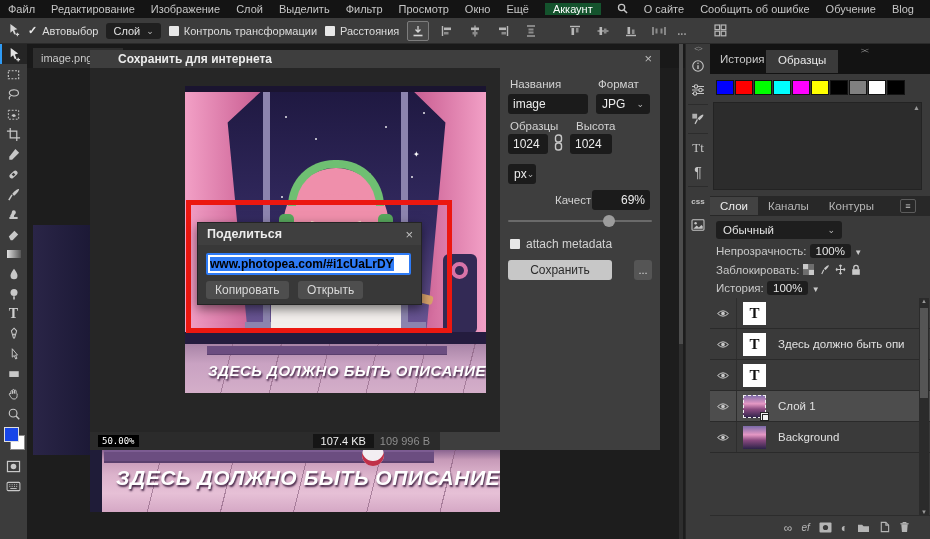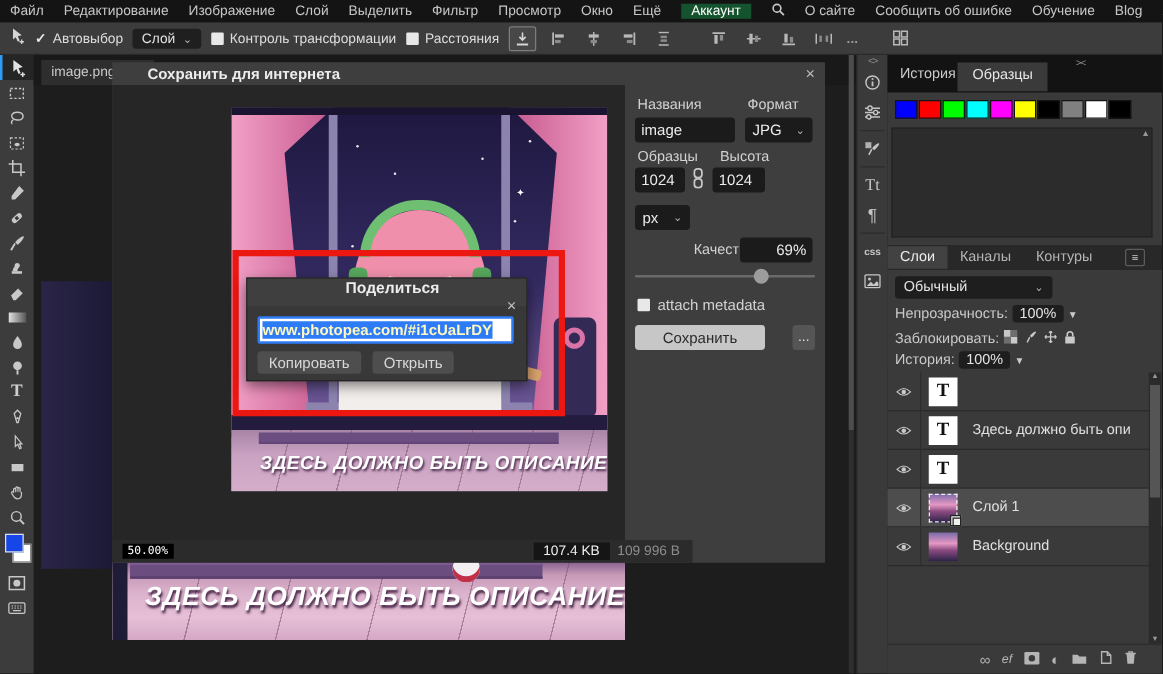--- a/index.html
+++ b/index.html
@@ -69,21 +69,21 @@
   .tin{position:absolute;background:#1b1b1b;border:none;border-radius:3px;color:#ececec;font-size:12px;
        font-family:"Liberation Sans",sans-serif;padding:0 5px;height:20px;box-sizing:border-box;}
   .sel-box{position:absolute;background:#1b1b1b;border-radius:3px;height:20px;display:flex;align-items:center;
        justify-content:space-between;padding:0 6px;color:#ececec;font-size:12px;box-sizing:border-box;}
   .slider{position:absolute;height:2px;background:#6a6a6a;border-radius:1px;}
   .slider .knob{position:absolute;top:-5px;width:12px;height:12px;border-radius:50%;background:#9c9c9c;}
   .save-btn{position:absolute;background:#c7c7c7;color:#2b2b2b;border-radius:3px;height:20px;display:flex;
        align-items:center;justify-content:center;font-size:12px;}
   .more-btn{position:absolute;background:#555;color:#ddd;border-radius:3px;height:20px;width:18px;display:flex;
        align-items:center;justify-content:center;font-size:11px;}
-  .statusrow{position:absolute;left:0;top:382px;width:464px;height:18px;background:#2b2b2b;display:flex;align-items:center;}
+  .statusrow{position:absolute;left:0;top:382px;width:350px;height:18px;background:#2b2b2b;display:flex;align-items:center;}
   .zoomchip{background:#000;color:#fff;font-family:"DejaVu Sans Mono",monospace;font-size:9px;padding:1px 4px;margin-left:8px;}
   .sizebox{margin-left:auto;background:#151515;color:#f0f0f0;font-size:11px;padding:1px 8px;}
   .bytes{color:#8d8d8d;font-size:11px;padding:0 10px 0 6px;}
 
   
   .art{position:absolute;left:95px;top:18px;width:301px;height:307px;overflow:hidden;background:linear-gradient(180deg,#1e1840 0%,#332a60 45%,#6a5694 78%,#9b7fb0 100%);}
   .art .star{position:absolute;width:2px;height:2px;border-radius:50%;background:#fff;opacity:.9;}
   .art .sparkle{position:absolute;color:#fff;font-size:8px;}
   .mullion{position:absolute;top:6px;width:7px;height:240px;background:#8c84ae;}
   .sill{position:absolute;left:60px;top:236px;width:181px;height:7px;background:#8c84ae;}
@@ -116,26 +116,26 @@
   .speaker .ring{position:absolute;left:8px;top:8px;width:17px;height:17px;border-radius:50%;border:4px solid #d874a8;box-sizing:border-box;}
   .pfloor{position:absolute;left:0;top:258px;width:301px;height:49px;
       background:repeating-linear-gradient(104deg,rgba(255,255,255,0) 0 46px,rgba(122,80,112,.5) 46px 47px),
       linear-gradient(180deg,#a884a6 0,#c9a2c2 40%,#d4aec9 100%);}
   .pfloor .rug{position:absolute;left:22px;top:2px;width:240px;height:9px;background:#6b4d80;box-shadow:inset 0 -1px 0 #5a3f6d;}
 
   
   .redrect{left:186px;top:200px;width:266px;height:133px;border:5px solid #ec1710;box-sizing:border-box;z-index:40;}
   .share{left:197px;top:222px;width:223px;height:81px;background:#383838;border:1px solid #242424;
       box-shadow:0 4px 10px rgba(0,0,0,.5);z-index:50;}
-  .share-h{height:22px;display:flex;align-items:center;background:#3f3f3f;flex-direction:column;}
+  .share-h{height:22px;display:flex;align-items:center;background:#3f3f3f;}
   .share-title{font-weight:bold;font-size:12.5px;color:#ececec;padding-left:9px;}
   .share-x{margin-left:auto;padding-right:8px;color:#c0c0c0;font-size:13px;}
   .share-input{position:absolute;left:8px;top:30px;width:199px;height:18px;background:#fff;border:2px solid #2e7bf6;
       border-radius:2px;font-size:12px;display:flex;align-items:center;padding-left:2px;}
-  .share-selection{background:#2e7bf6;color:#fef9c3;font-weight:bold;white-space:nowrap;}
+  .share-selection{background:#2e7bf6;color:#000000;font-weight:bold;white-space:nowrap;}
   .share-btn{position:absolute;top:58px;height:18px;background:#4e4e4e;border-radius:3px;color:#d8d8d8;font-size:12px;
       display:flex;align-items:center;justify-content:center;padding:0 9px;}
 
   
   .rstrip{left:685px;top:44px;width:25px;height:495px;background:#3a3a3a;border-left:1px solid #262626;box-sizing:border-box;}
   .rstrip .coll{text-align:center;color:#8d8d8d;font-size:8px;height:10px;letter-spacing:-1px;}
   .rcell{height:24px;display:flex;align-items:center;justify-content:center;color:#c5c5c5;}
   .rgsep{height:1px;background:#2c2c2c;margin:2px 2px;}
 
   
@@ -509,21 +509,21 @@
       <span class="lbl" style="left:10px;top:52px;">Образцы</span>
       <span class="lbl" style="left:76px;top:52px;">Высота</span>
       <input class="tin" style="left: 8px; top: 66px; width: 40px;" value="1024">
       <span class="lbl" style="left:53px;top:66px;">
         <svg width="11" height="17" viewBox="0 0 11 17">
             <rect x="2.5" y="1" width="6" height="7" rx="2.5" fill="none" stroke="#c8c8c8" stroke-width="1.4"></rect>
             <rect x="2.5" y="9" width="6" height="7" rx="2.5" fill="none" stroke="#c8c8c8" stroke-width="1.4"></rect>
           </svg>
       </span>
       <input class="tin" style="left: 70px; top: 66px; width: 42px;" value="1024">
-      <span class="sel-box" style="left:8px;top:96px;width:44px;">
+      <span class="sel-box" style="left:8px;top:96px;width:28px;">
         <span>px</span>
         <span class="chev">⌄</span>
       </span>
       <span class="lbl" style="left:8px;top:126px;margin-left:47px;">Качество:</span>
       <span class="tin" style="left:92px;top:122px;width:58px;display:flex;align-items:center;justify-content:flex-end;">69%</span>
       <span class="slider" style="left:8px;top:152px;width:144px;">
         <span class="knob" style="left:66%;"></span>
       </span>
       <span class="flex" style="position:absolute;left:10px;top:169px;gap:6px;">
         <span class="chk"></span>

